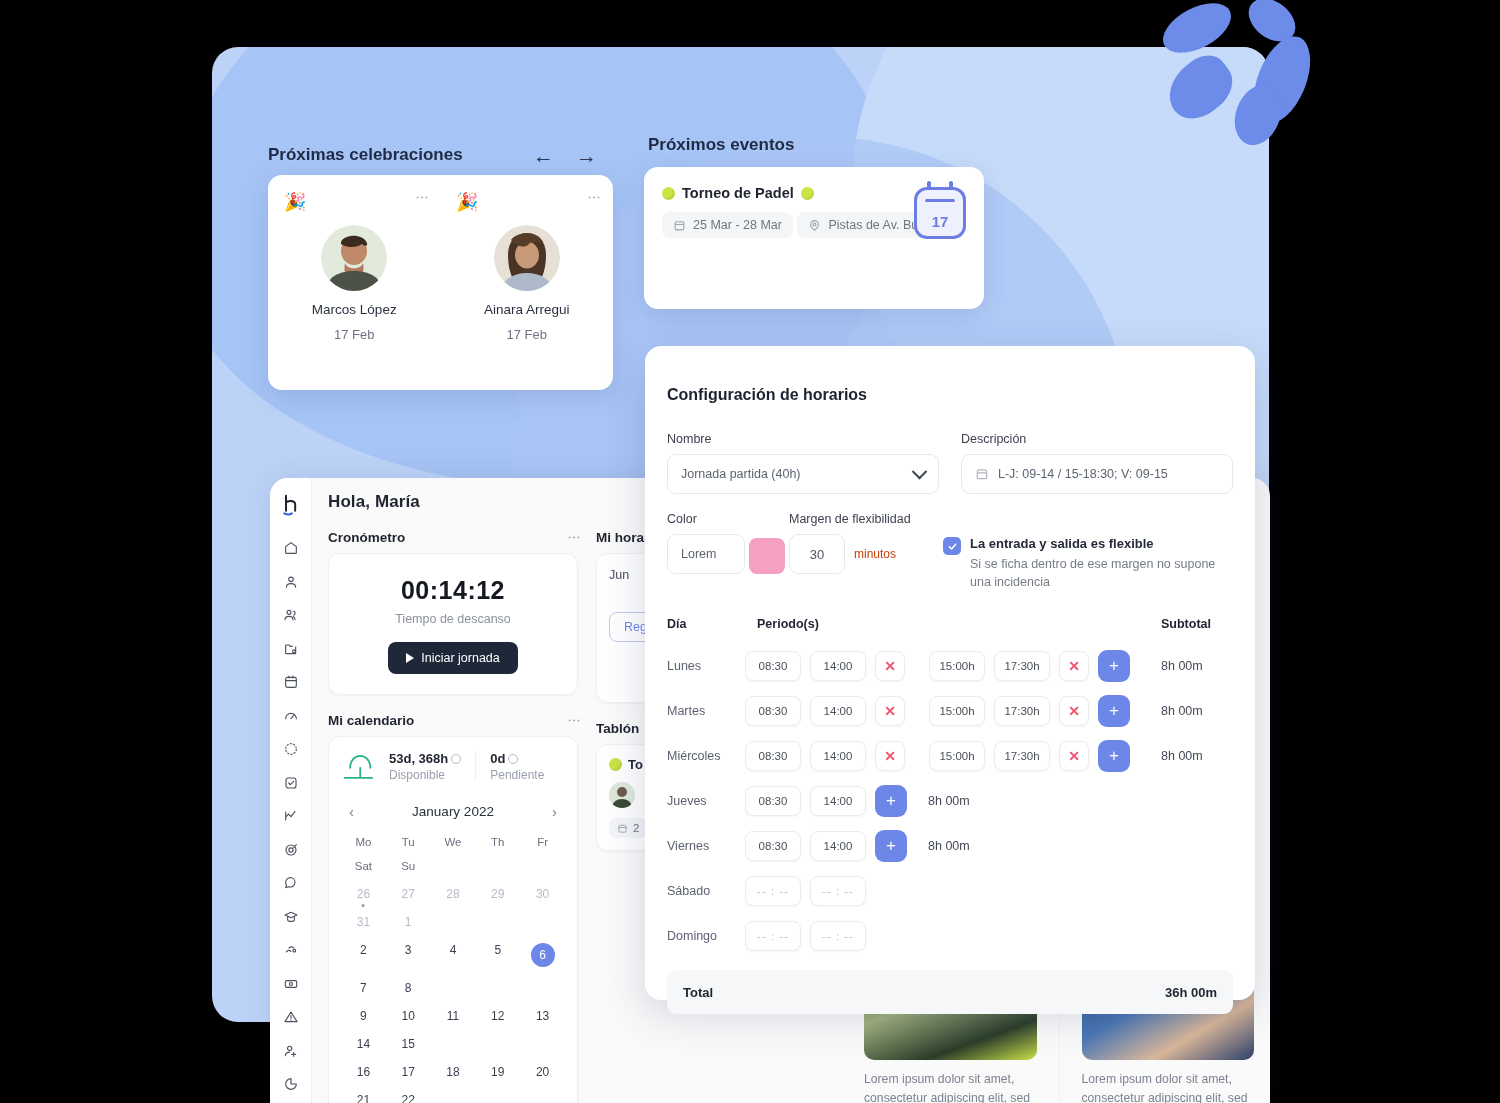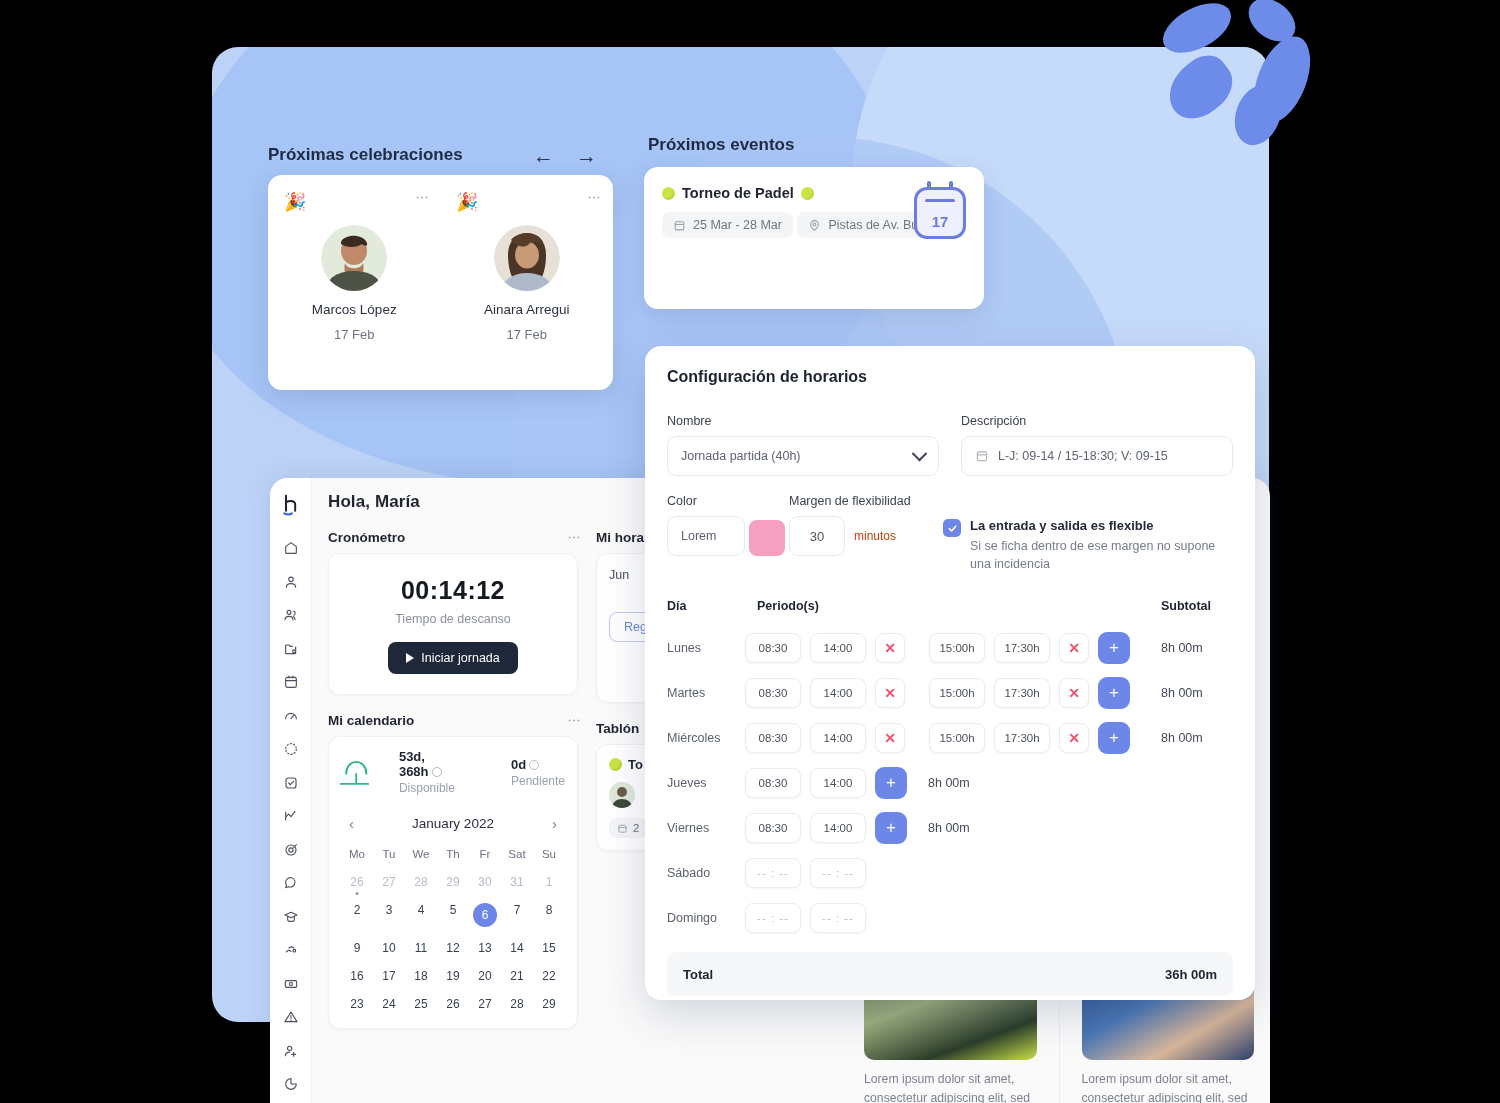--- a/index.html
+++ b/index.html
@@ -97,32 +97,32 @@
   .chrono-sub { font-size: 12.5px; color: #8b909c; margin-top: 7px; }
   .chrono-btn {
     margin: 16px auto 0; display: inline-flex; align-items: center; gap: 7px;
     background: #1e2838; color: #fff; border: none; border-radius: 8px;
     padding: 9px 18px; font-size: 12.5px; font-family: inherit; cursor: pointer;
   }
   .play-tri { width:0; height:0; border-left: 8px solid #fff; border-top: 5px solid transparent; border-bottom: 5px solid transparent; }
 
   
   .cal-card { padding: 12px 12px 10px; }
-  .cal-top { display: flex; align-items: center; gap: 18px; padding-bottom: 10px; justify-content: flex-end; }
+  .cal-top { display: flex; align-items: center; gap: 4px; padding-bottom: 10px; }
   .beach { width: 44px; height: 34px; flex: none; }
   .cal-stat { font-size: 12.5px; }
   .cal-stat b { font-size: 13px; color: #1f2430; font-weight: 700; }
   .cal-stat .lbl { color: #9aa0ad; font-size: 12px; margin-top: 2px; }
   .cal-div { width:1px; height: 30px; background:#eceef1; margin: 0 10px; }
   .info-o { display:inline-block; width:10px; height:10px; border:1px solid #b5bac4; border-radius:50%; position:relative; top:1px; margin-left:3px;}
 
   .month-row { display:flex; align-items:center; justify-content:space-between; padding: 10px 4px 12px; }
   .month-label { font-size: 13.5px; color: #2a3040; }
   .chev { color:#7b8190; font-size: 15px; cursor:pointer; padding: 0 4px;}
-  .dow-row, .day-row { display: grid; grid-template-columns: repeat(7, 1fr); }
+  .dow-row, .day-row { display: grid; grid-template-columns: repeat(5, 1fr); }
   .dow { text-align:center; font-size: 11.5px; color:#6b7180; padding: 4px 0 8px;}
   .day { text-align:center; font-size: 12px; color:#3a4050; padding: 7px 0; position: relative;}
   .day.dim { color:#b6bbc6; }
   .day.sel span { background: #6d87e8; color:#fff; width:24px;height:24px;border-radius:50%; display:inline-flex; align-items:center; justify-content:center;}
   .dot { position:absolute; left:50%; transform:translateX(-50%); bottom:1px; width:3px;height:3px;border-radius:50%;background:#8f96a4;}
 
   
   .horario-card { padding: 14px 12px; margin-bottom: 18px; min-height: 150px; }
   .hc-line { font-size: 12.5px; color:#4b5160; }
   .hc-btn { margin-top: 30px; display:inline-block; border:1px solid #c3c9f0; color:#6d87e8; border-radius:8px; padding:7px 14px; font-size:12.5px; }
@@ -174,21 +174,21 @@
   .ev-cal .nub { position:absolute; top:-9px; width:4px; height:8px; background:#6d7ce0; border-radius:2px;}
   .ev-cal .nub.l { left: 10px; } .ev-cal .nub.r { right: 10px; }
 
   
   .modal {
     position: absolute; left: 645px; top: 346px; width: 610px; height: 654px;
     background:#fff; border-radius: 16px;
     box-shadow: 0 14px 44px rgba(30,45,90,.18);
     padding: 22px 22px 0 22px;
   }
-  .modal h2 { font-size: 16px; font-weight:700; color:#1b2230; margin-bottom: 28px; }
+  .modal h2 { font-size: 16px; font-weight:700; color:#1b2230; margin-bottom: 28px; margin-top: 18px; }
   .frow { display:flex; gap: 22px; }
   .fld { flex:1; }
   .flabel { font-size: 12.5px; color:#3c424f; margin-bottom: 8px; }
   .fctl {
     height: 40px; border:1px solid #e6e8ec; border-radius: 9px;
     display:flex; align-items:center; padding: 0 13px; font-size: 12.5px; color:#5c6371;
     background:#fff;
   }
   .fctl .grow { flex:1; }
   .chev-d { width:11px;height:11px;border-right:2px solid #3f4553;border-bottom:2px solid #3f4553;transform:rotate(45deg) translate(-2px,-2px);}

